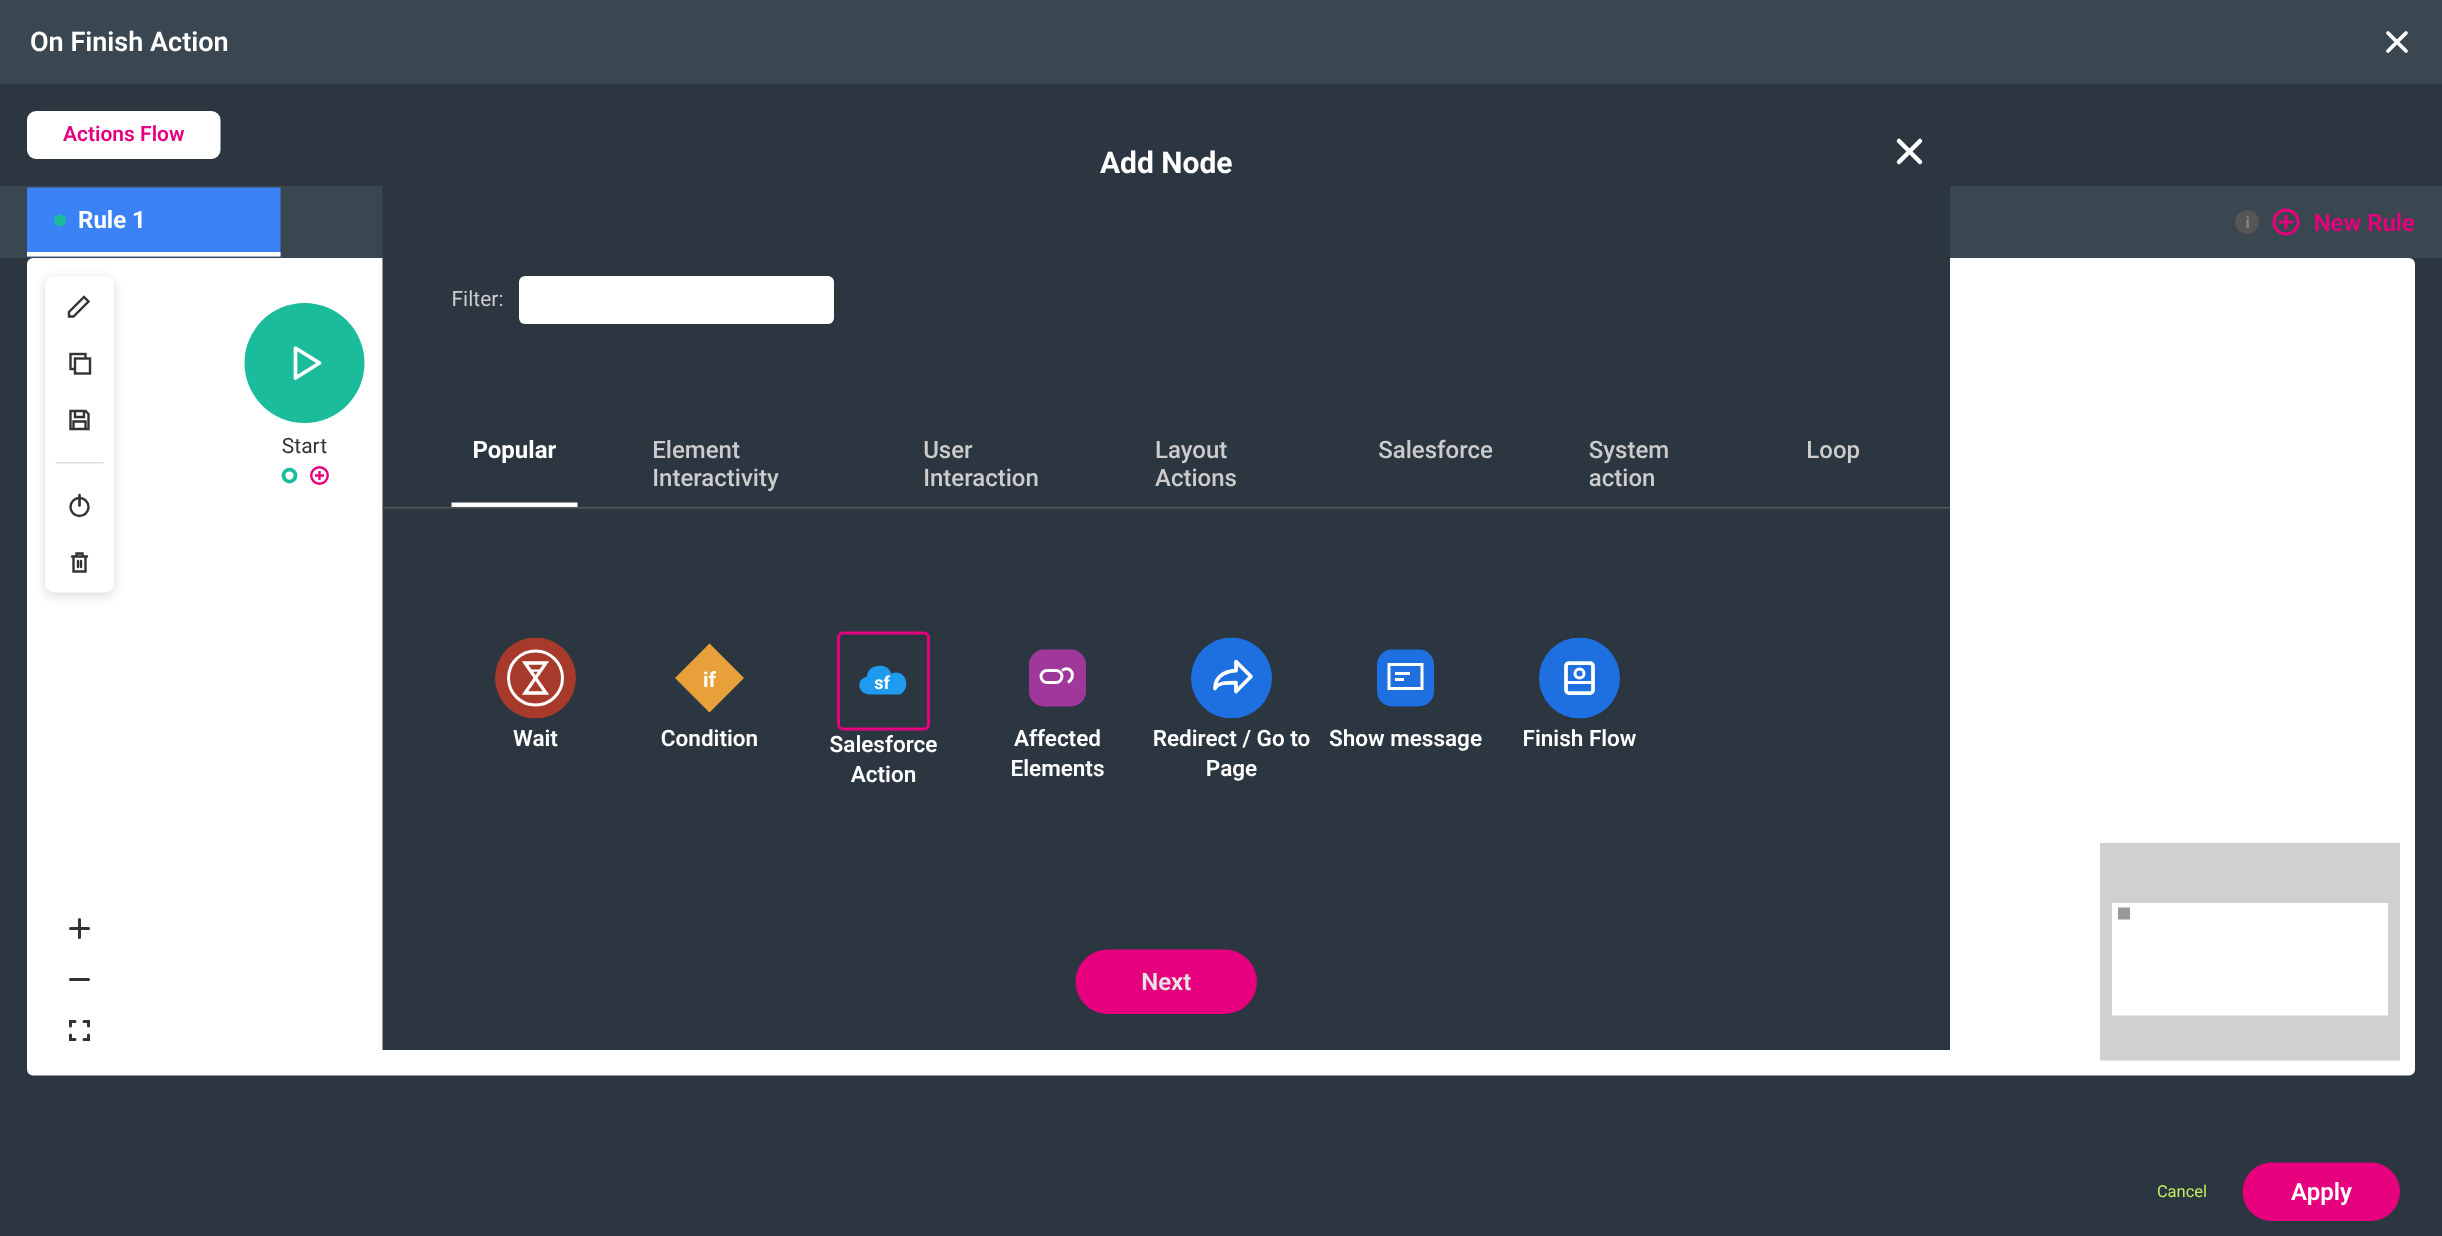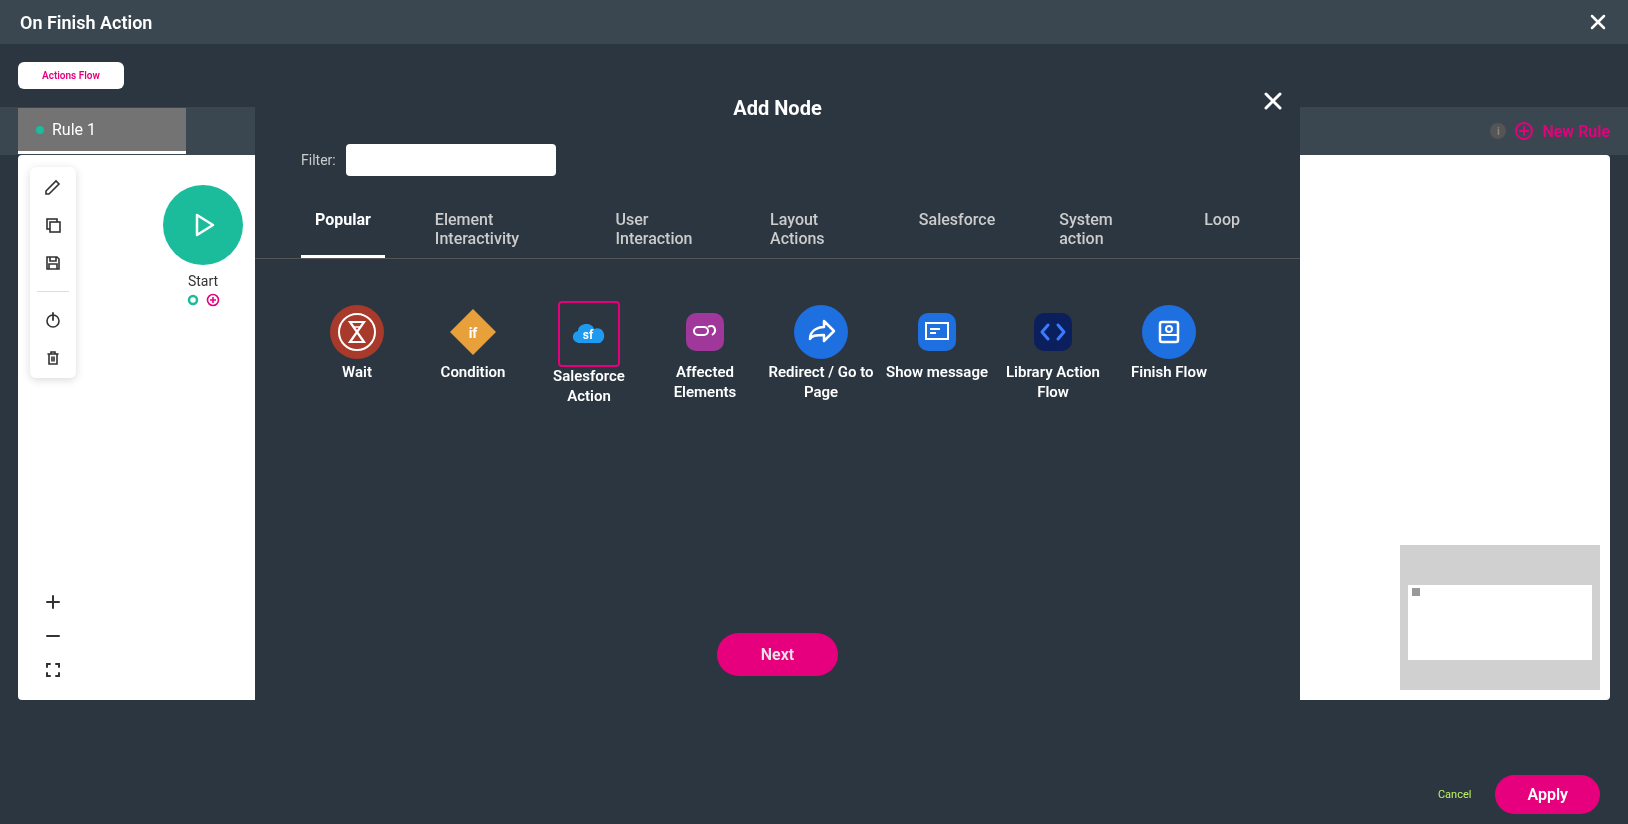--- a/index.html
+++ b/index.html
@@ -4,60 +4,60 @@
 <style>
 * { margin: 0; padding: 0; box-sizing: border-box; font-family: -apple-system, BlinkMacSystemFont, "Segoe UI", Roboto, sans-serif; }
 body { background: #2b3640; width: 1628px; height: 824px; position: relative; overflow: hidden; }
 
 .header {
   display: flex;
   align-items: center;
   justify-content: space-between;
   padding: 10px 20px;
   background: #3a4750;
-  height: 44px;
+  height: 56px;
 }
 .header-title { color: #fff; font-size: 18px; font-weight: 600; }
 .close-btn { color: #fff; cursor: pointer; }
 
 .subheader {
   padding: 18px;
   display: flex;
   justify-content: space-between;
   align-items: center;
   background: #2b3640;
 }
 .actions-flow-btn {
   background: #fff;
   color: #e6007e;
   border: none;
   padding: 8px 24px;
   border-radius: 6px;
   font-weight: 600;
-  font-size: 10px;
+  font-size: 14px;
   cursor: pointer;
 }
 
 .rules-bar {
   display: flex;
   align-items: center;
   justify-content: space-between;
   padding: 0 18px;
   background: #3a4750;
   height: 48px;
 }
 .rule-tab {
   display: flex;
   align-items: center;
   gap: 8px;
   padding: 12px 90px 12px 18px;
   border-bottom: 3px solid #fff;
   color: #fff;
-  font-weight: 400;
-  background: #737373;
+  font-weight: 700;
+  background: #3b82f6;
 }
 .rule-dot { width: 8px; height: 8px; background: #1abc9c; border-radius: 50%; }
 .new-rule {
   display: flex;
   align-items: center;
   gap: 8px;
   color: #e6007e;
   font-weight: 600;
   cursor: pointer;
 }
@@ -152,20 +152,21 @@
   left: 255px;
   top: 80px;
   width: 1045px;
   height: 620px;
   background: #2b3640;
   color: #fff;
   padding: 16px 0 24px 0;
   display: flex;
   flex-direction: column;
   z-index: 100;
+  gap: 40px;
 }
 .modal-close {
   position: absolute;
   right: 16px;
   top: 10px;
   cursor: pointer;
 }
 .modal-title {
   text-align: center;
   font-size: 20px;
@@ -481,31 +482,20 @@
               <path d="M20 24 H30 M20 28 H26" stroke="#fff" stroke-width="2"></path>
             </svg>
           </div>
         </div>
         <div class="node-label">Show message</div>
       </div>
       <div class="node-item">
         <div class="node-icon-box">
           <div class="node-icon">
             <svg width="54" height="54" viewBox="0 0 54 54">
-              <rect x="8" y="8" width="38" height="38" rx="10" fill="#0a1f5c"></rect>
-              <path d="M22 20 L16 27 L22 34 M32 20 L38 27 L32 34" fill="none" stroke="#3b7bff" stroke-width="3" stroke-linecap="round" stroke-linejoin="round"></path>
-            </svg>
-          </div>
-        </div>
-        <div class="node-label">Library Action Flow</div>
-      </div>
-      <div class="node-item">
-        <div class="node-icon-box">
-          <div class="node-icon">
-            <svg width="54" height="54" viewBox="0 0 54 54">
               <circle cx="27" cy="27" r="27" fill="#1e6fe0"></circle>
               <rect x="18" y="17" width="18" height="20" rx="2" fill="none" stroke="#fff" stroke-width="2.5"></rect>
               <circle cx="27" cy="24" r="3" fill="none" stroke="#fff" stroke-width="2"></circle>
               <path d="M18 30 H36" stroke="#fff" stroke-width="2"></path>
             </svg>
           </div>
         </div>
         <div class="node-label">Finish Flow</div>
       </div>
     </div>

